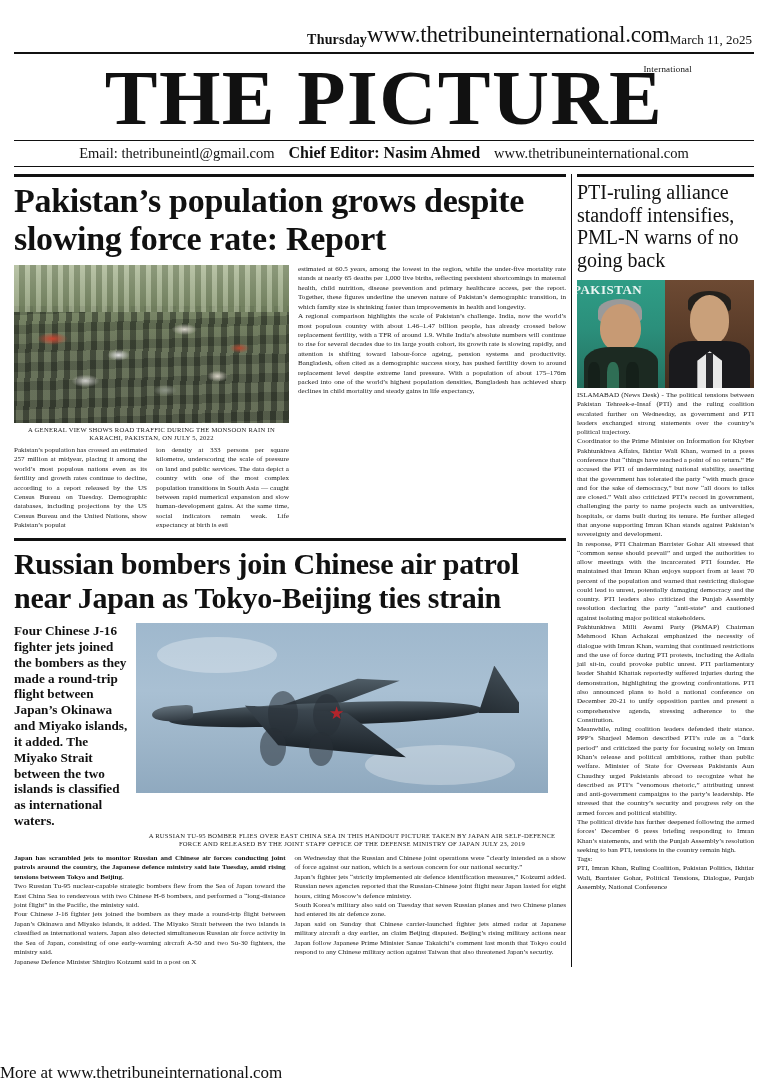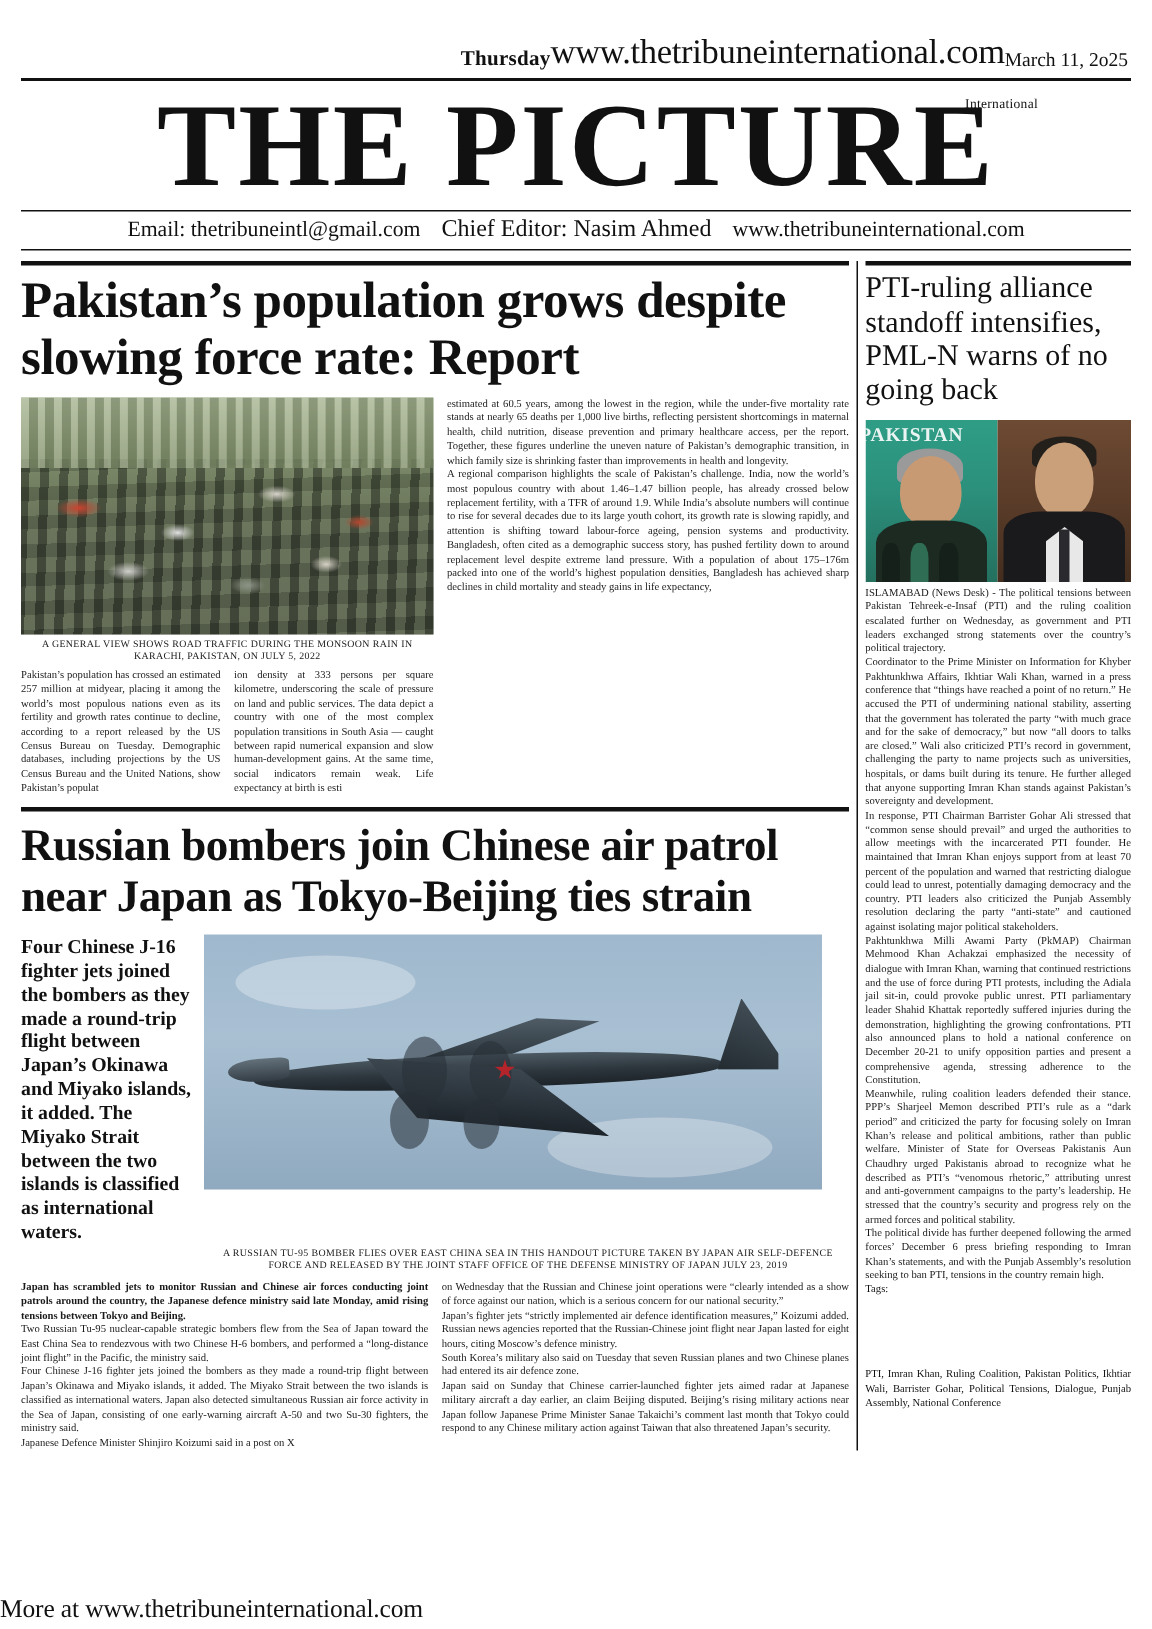--- a/index.html
+++ b/index.html
@@ -33,21 +33,21 @@
   .masthead-sup {
     position:absolute; right:62px; top:10px;
     font-size:9px; letter-spacing:.2px;
   }
   .masthead-contact {
     display:flex; justify-content:center; align-items:baseline; gap:14px;
     border-top:1.6px solid #111; border-bottom:1.6px solid #111;
     margin-top:2px; padding:3px 0 4px 0;
   }
   .mc-email { font-size:14.5px; }
-  .mc-editor { font-size:16px; font-weight:400; }
+  .mc-editor { font-size:16px; font-weight:700; }
   .mc-url { font-size:14.5px; }
 
   
   .main-grid { display:flex; gap:0; margin-top:7px; }
   .left-zone { width:552px; }
   .vrule { width:1px; background:#111; margin:0 5px; align-self:stretch; }
   .right-zone { width:196px; }
 
   
   .hl-bar { border-top:3px solid #111; }
@@ -85,21 +85,21 @@
     font-size:13.2px; font-weight:700; line-height:1.2;
     width:122px; padding-right:6px;
   }
 
   .story2-wrap { display:flex; }
   .story2-photo { width:412px; }
 
   .right-body { font-size:7.1px; line-height:1.31; text-align:justify; color:#1a1a1a; }
 
   .tags-label { font-size:7.1px; line-height:1.31; }
-  .tags-text { font-size:7.1px; line-height:1.31; text-align:justify;margin-top:48px; }
+  .tags-text { font-size:7.1px; line-height:1.31; text-align:justify; }
 
   .footer {
     position:absolute; left:0; right:0; bottom:3px;
     text-align:left; font-size:17px; letter-spacing:-.1px;
   }
 
   
   .karachi {
     height:158px;
     background:
@@ -296,21 +296,21 @@
             <div class="prop4"></div>
             <div class="star"></div>
           </div>
         </div>
       </div>
 
       <div class="caption" style="padding-left:128px;">A RUSSIAN TU-95 BOMBER FLIES OVER EAST CHINA SEA IN THIS HANDOUT PICTURE TAKEN BY JAPAN AIR SELF-DEFENCE FORCE AND RELEASED BY THE JOINT STAFF OFFICE OF THE DEFENSE MINISTRY OF JAPAN JULY 23, 2019</div>
 
       <div class="cols-2" style="margin-top:2px;">
         <div>
-          <div class="body-text body-text-b">Japan has scrambled jets to monitor Russian and Chinese air forces conducting joint patrols around the country, the Japanese defence ministry said late Monday, amid rising tensions between Tokyo and Beijing.</div>
+          <div class="body-text body-text-b">Japan has scrambled jets to monitor Russian and Chinese air forces conducting joint patrols around the country, the Japanese defence ministry said late Tuesday, amid rising tensions between Tokyo and Beijing.</div>
           <div class="body-text" style="white-space:pre-line;">Two Russian Tu-95 nuclear-capable strategic bombers flew from the Sea of Japan toward the East China Sea to rendezvous with two Chinese H-6 bombers, and performed a “long-distance joint flight” in the Pacific, the ministry said.
 Four Chinese J-16 fighter jets joined the bombers as they made a round-trip flight between Japan’s Okinawa and Miyako islands, it added. The Miyako Strait between the two islands is classified as international waters. Japan also detected simultaneous Russian air force activity in the Sea of Japan, consisting of one early-warning aircraft A-50 and two Su-30 fighters, the ministry said.
 Japanese Defence Minister Shinjiro Koizumi said in a post on X</div>
         </div>
         <div class="body-text" style="white-space:pre-line;">on Wednesday that the Russian and Chinese joint operations were “clearly intended as a show of force against our nation, which is a serious concern for our national security.”
 Japan’s fighter jets “strictly implemented air defence identification measures,” Koizumi added. Russian news agencies reported that the Russian-Chinese joint flight near Japan lasted for eight hours, citing Moscow’s defence ministry.
 South Korea’s military also said on Tuesday that seven Russian planes and two Chinese planes had entered its air defence zone.
 Japan said on Sunday that Chinese carrier-launched fighter jets aimed radar at Japanese military aircraft a day earlier, an claim Beijing disputed. Beijing’s rising military actions near Japan follow Japanese Prime Minister Sanae Takaichi’s comment last month that Tokyo could respond to any Chinese military action against Taiwan that also threatened Japan’s security.</div>
       </div>
 

